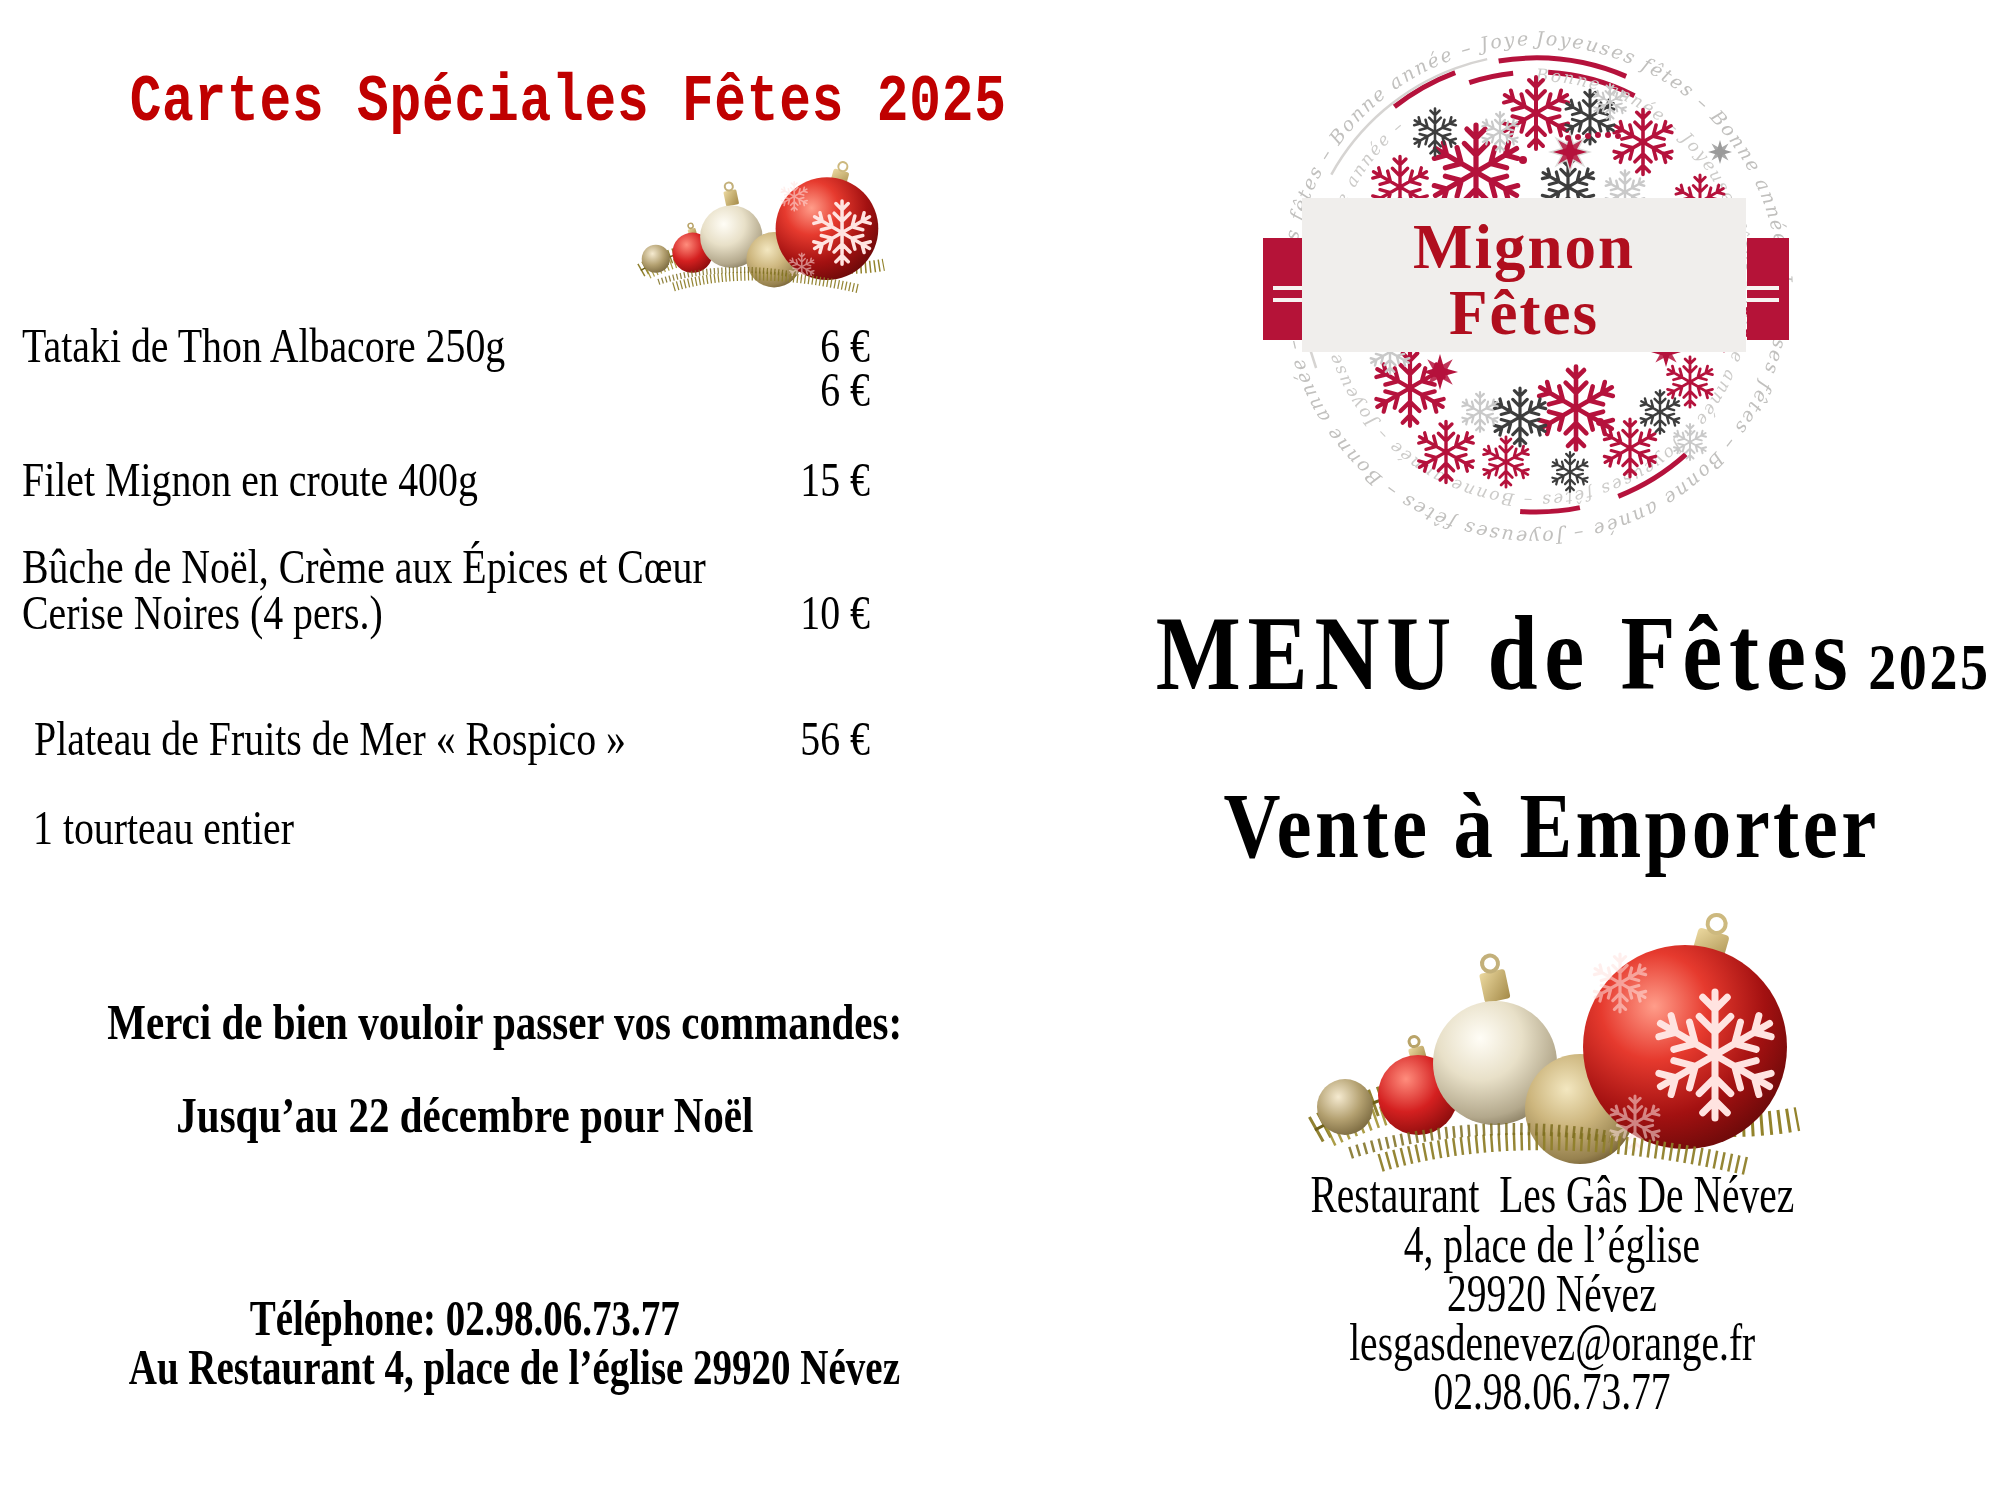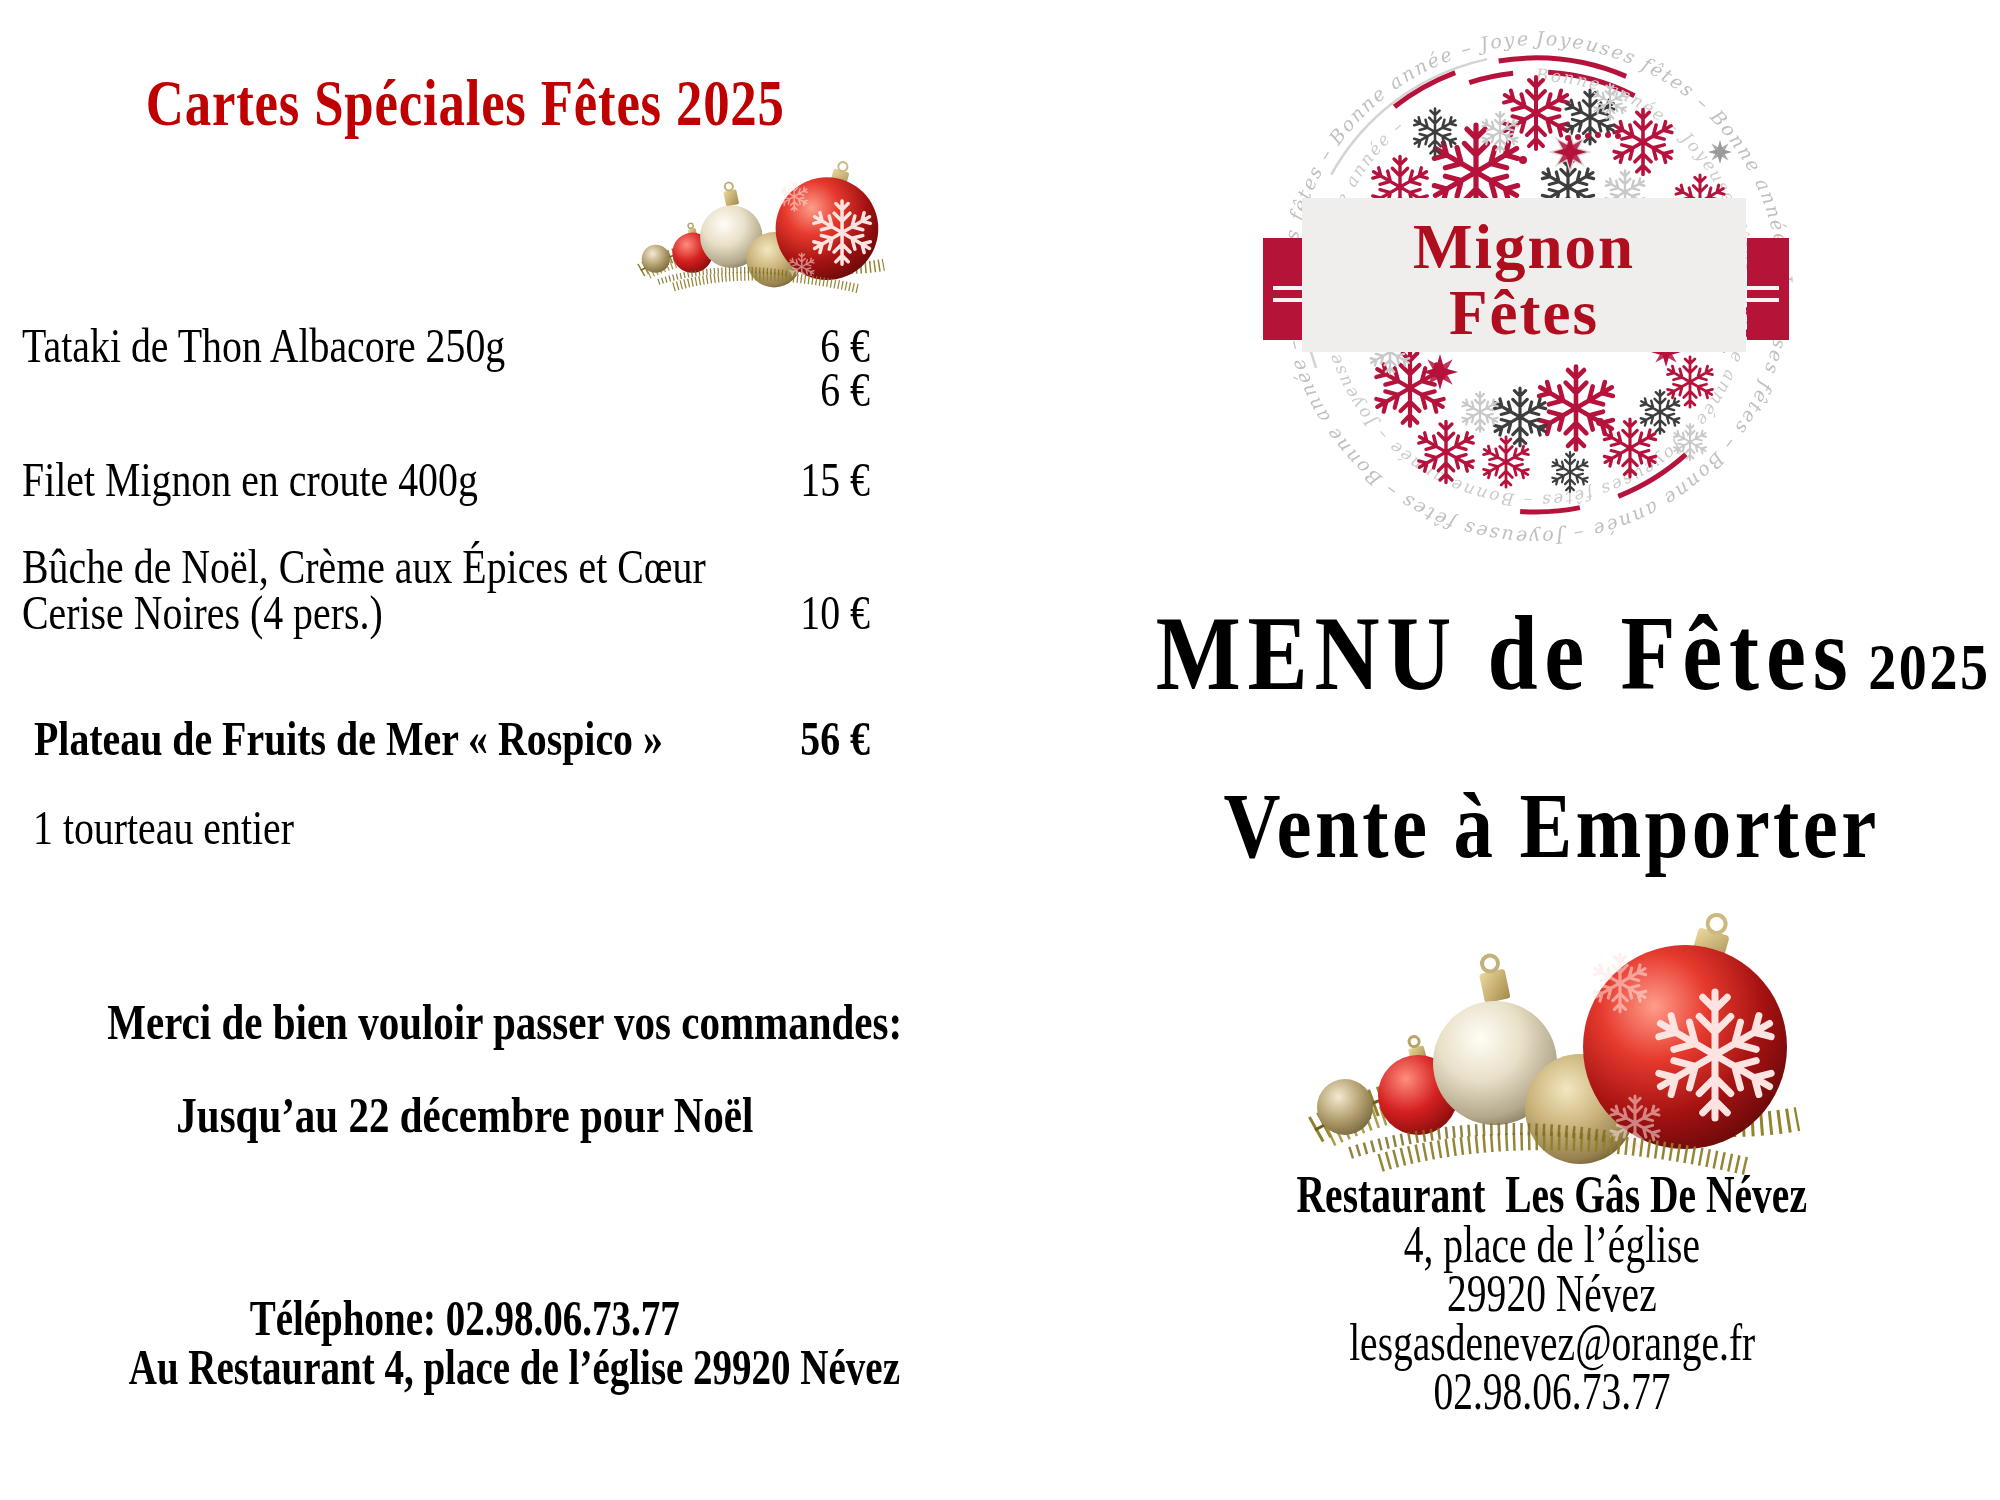--- a/index.html
+++ b/index.html
@@ -8,28 +8,28 @@
   .abs{position:absolute;}
   
   .cx{display:inline-block;white-space:pre;}
   .o-l{transform-origin:0 0;}
   .o-c{transform-origin:50% 0;}
   .o-r{transform-origin:100% 0;}
   .line{position:absolute;white-space:nowrap;line-height:1.05;}
   .ctr{width:100%;text-align:center;}
   
   #left-col{position:absolute;left:20px;top:0;width:890px;height:1500px;}
-  .left-title{top:68px;font-size:66px;font-weight:bold;color:#c00000;letter-spacing:1px;}
+  .left-title{top:68px;font-size:66px;font-weight:bold;color:#c00000;letter-spacing:1px;font-family:Liberation Mono, monospace;}
   .left-title .cx{transform:scaleX(0.80);}
   .mi{font-size:48px;}
   .mi .cx{transform:scaleX(0.83);}
   .row{position:absolute;left:0;width:850px;height:56px;}
   .row .nm{position:absolute;left:2px;top:0;}
   .row .pr{position:absolute;right:0;top:0;}
-  .bold{font-weight:bold;}
+  .bold{font-weight:normal;}
   .notice{font-size:50px;font-weight:bold;}
   .notice .cx{transform:scaleX(0.82);}
   .contact{font-size:50px;font-weight:bold;}
   .contact .cx{transform:scaleX(0.78);}
   
   #right-col{position:absolute;left:1082px;top:0;width:940px;height:1500px;}
   .menu-title{top:598px;font-size:106px;font-weight:bold;letter-spacing:8px;}
   .menu-title .cx{transform:scaleX(0.85);}
   .menu-year{font-size:66px;letter-spacing:3px;margin-left:16px;}
   .subtitle{top:776px;font-size:94px;font-weight:bold;letter-spacing:4px;}

